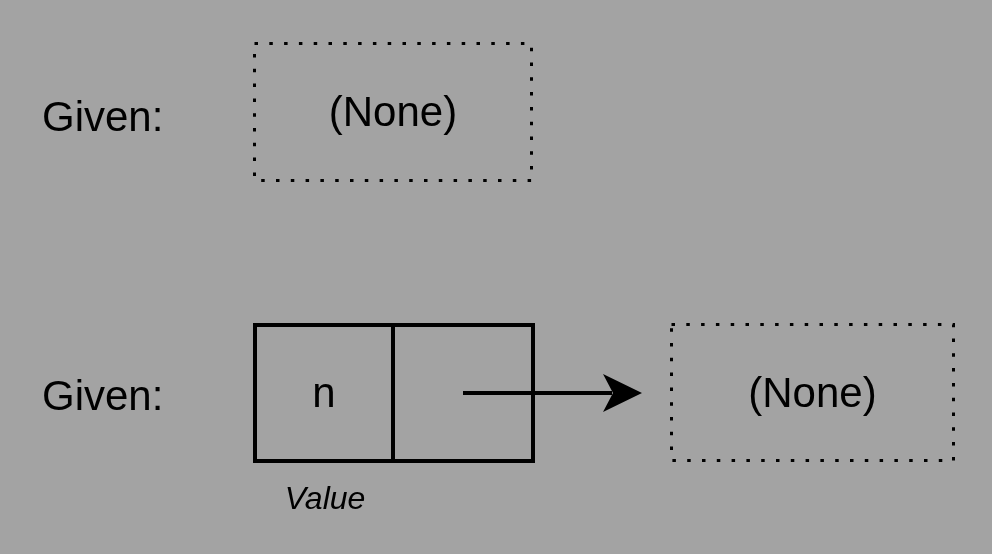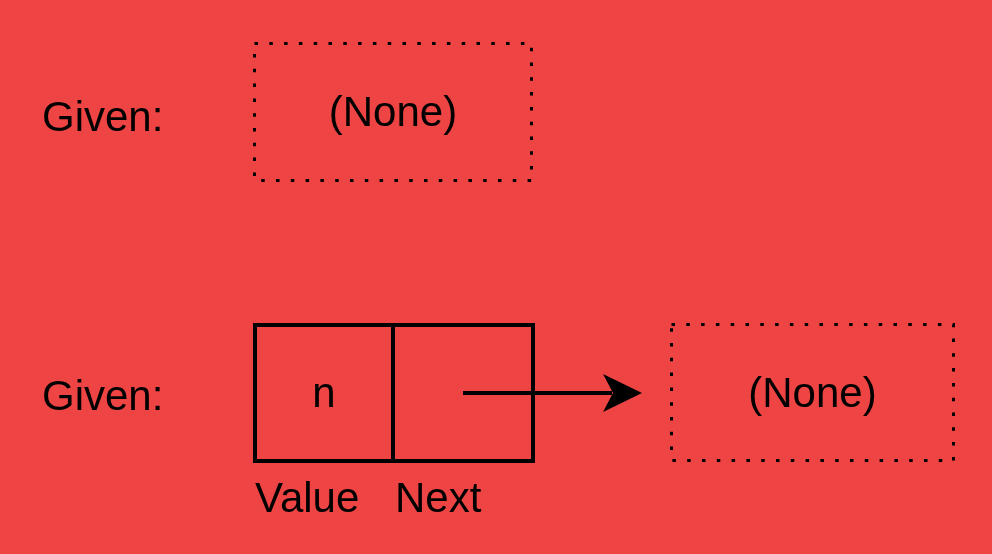--- a/index.html
+++ b/index.html
@@ -4,21 +4,21 @@
 <style>
   html, body {
     margin: 0;
     padding: 0;
     background: #ffffff;
   }
   .canvas {
     position: relative;
     width: 992px;
     height: 554px;
-    background: #ef4444;
+    background: #a3a3a3;
     font-family: "Liberation Sans", sans-serif;
     color: #000000;
     overflow: hidden;
   }
   .shapes {
     position: absolute;
     left: 0;
     top: 0;
     width: 992px;
     height: 554px;
@@ -36,22 +36,24 @@
     display: flex;
     align-items: center;
     justify-content: center;
     text-align: right;
   }
   .none-1 { left: 253px; top: 42px;  width: 280px; height: 140px; }
   .none-2 { left: 670px; top: 323px; width: 285px; height: 139px; }
   .node-value { left: 255px; top: 325px; width: 138px; height: 136px; }
   .caption {
     position: absolute;
-    font-size: 42px;
+    font-size: 32px;
     line-height: 42px;
+    text-align: center;
+    font-style: italic;
   }
   .caption-value { left: 255px; top: 477px; width: 140px; }
   .caption-next  { left: 395px; top: 477px; width: 140px; }
 </style>
 </head>
 <body>
 
 <div class="canvas">
 
   <svg class="shapes" viewBox="0 0 992 554" xmlns="http://www.w3.org/2000/svg">
@@ -74,15 +76,14 @@
   <div class="txt centered none-1">(None)</div>
 
   <div class="txt given-2">Given:</div>
 
   <div class="txt centered node-value">n</div>
 
   <div class="txt centered none-2">(None)</div>
 
   <div class="caption caption-value">Value</div>
 
-  <div class="caption caption-next">Next</div>
 
 </div>
 
 </body></html>

